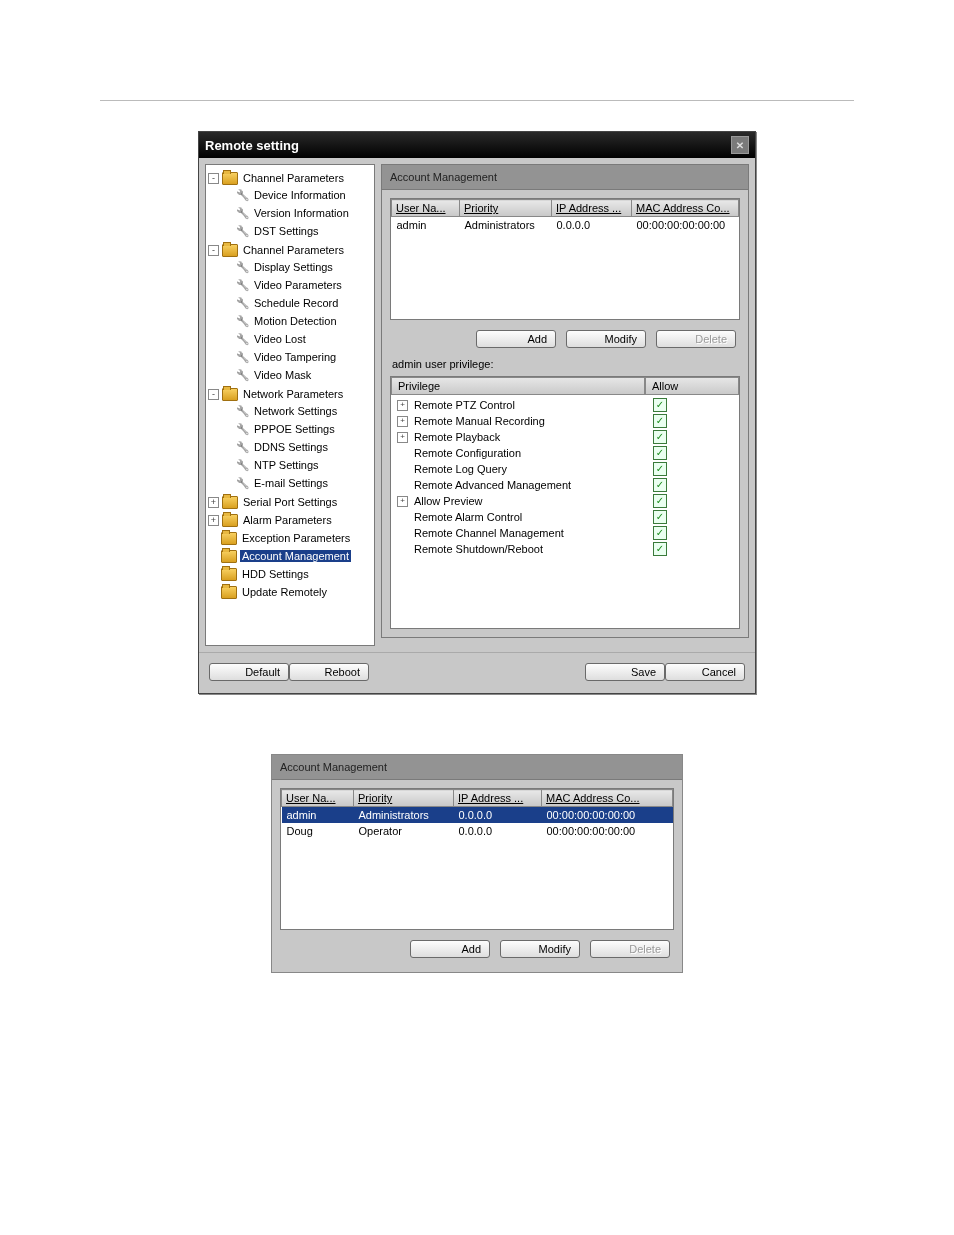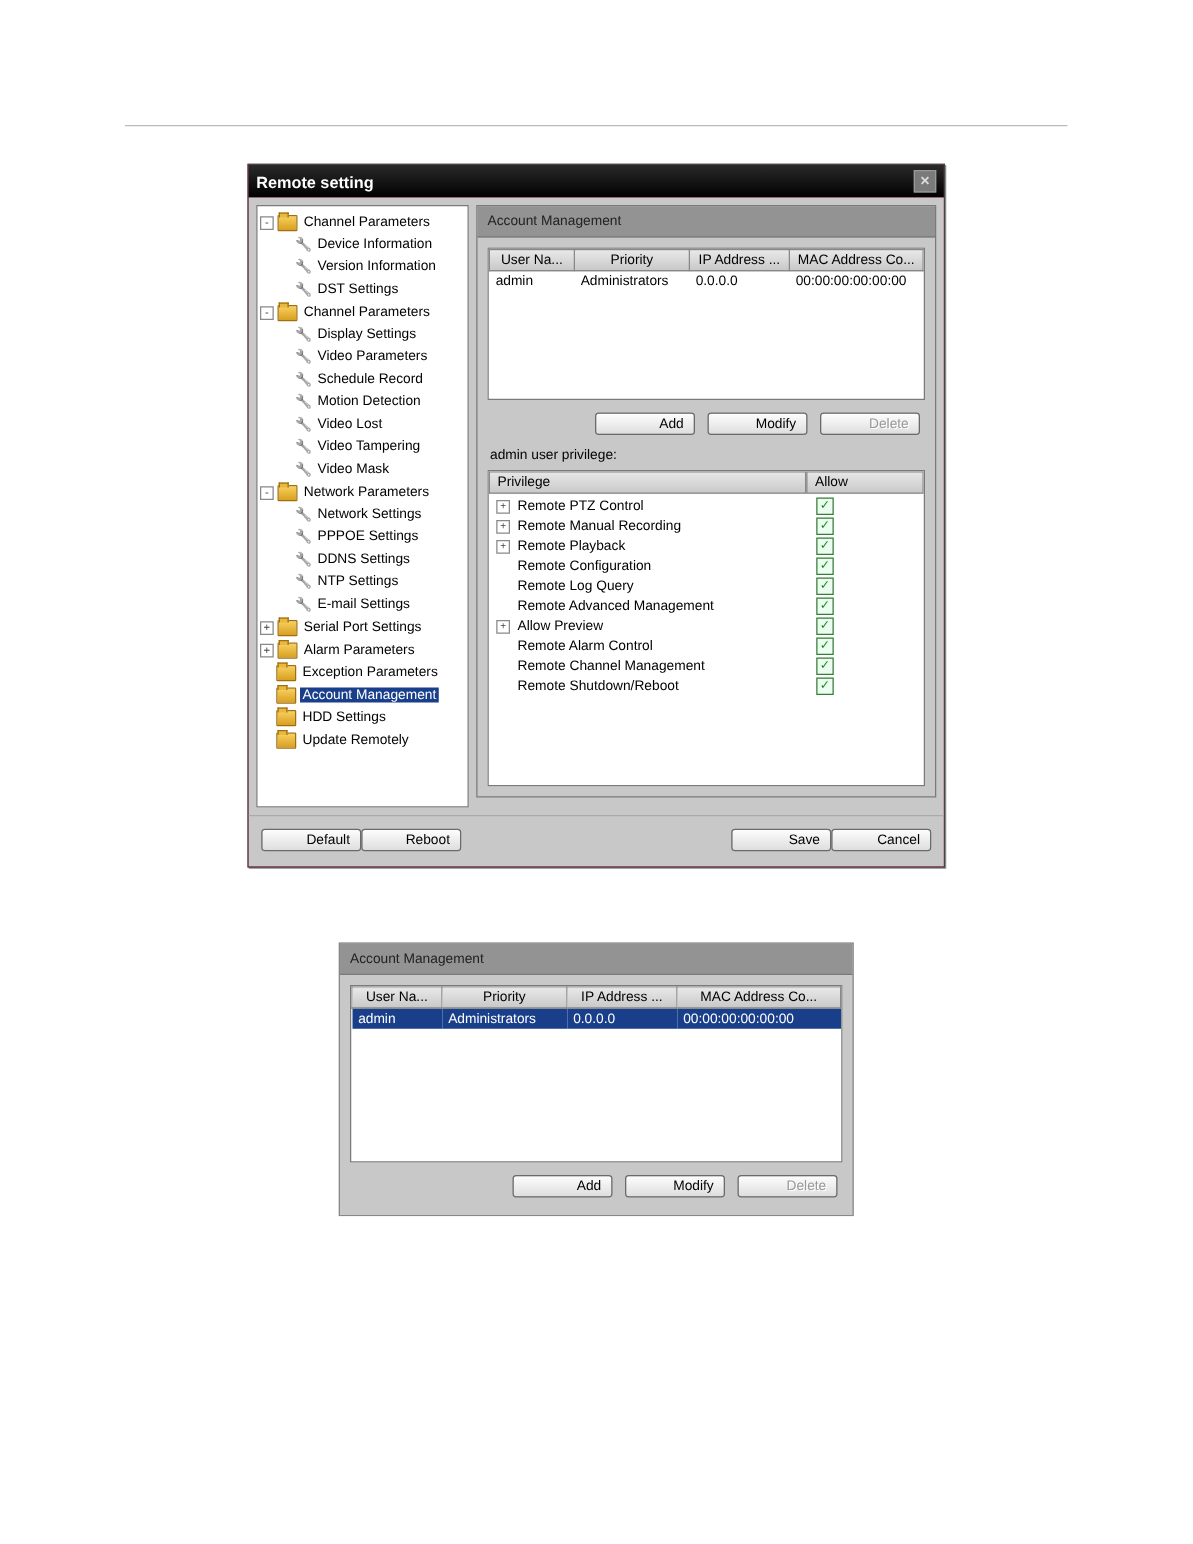--- a/index.html
+++ b/index.html
@@ -14,21 +14,21 @@
   hr.page-rule {
     border: none;
     border-top: 1px solid #bbb;
     margin: 0 100px 30px 100px;
   }
   
   .dialog {
     width: 556px;
     margin: 0 auto 60px auto;
     border: 1px solid #444;
-    background: #be185d;
+    background: #14532d;
     box-shadow: 1px 1px 0 #888;
   }
   .titlebar {
     background: linear-gradient(#2a2a2a, #000);
     color: #fff;
     font-weight: bold;
     font-size: 13px;
     padding: 4px 6px;
     display: flex;
     align-items: center;
@@ -128,24 +128,24 @@
     border: 1px solid #7a7a7a;
     background: #fff;
     height: 120px;
     overflow: hidden;
   }
   .tbl { width: 100%; border-collapse: collapse; table-layout: fixed; }
   .tbl th {
     background: linear-gradient(#e8e8e8, #c8c8c8);
     border: 1px solid #888;
     font-weight: normal;
-    text-align: center;
+    text-align: left;
     padding: 2px 4px;
     font-size: 11px;
-    white-space: nowrap; overflow: hidden; text-overflow: ellipsis;
+    white-space: nowrap; overflow: hidden; text-overflow: ellipsis; text-decoration: underline;
   }
   .tbl td {
     padding: 2px 5px;
     font-size: 11px;
     white-space: nowrap;
   }
   .tbl tr.selected td { background: #1a3f8a; color: #fff; }
   .btn-row {
     display: flex; gap: 10px; justify-content: flex-end;
     padding: 10px 4px 6px 4px;
@@ -565,20 +565,26 @@
           <th>MAC Address Co...</th>
         </tr>
             </thead>
         <tbody id="user-rows-2">
               <tr class="selected">
                 <td>admin</td>
                 <td>Administrators</td>
                 <td>0.0.0.0</td>
                 <td>00:00:00:00:00:00</td>
               </tr>
+              <tr>
+                <td>Doug</td>
+                <td>Operator</td>
+                <td>0.0.0.0</td>
+                <td>00:00:00:00:00:00</td>
+              </tr>
             </tbody>
       </table>
     </div>
     <div class="btn-row">
       <div class="btn">Add</div>
       <div class="btn">Modify</div>
       <div class="btn disabled">Delete</div>
     </div>
   </div>
 </div>

